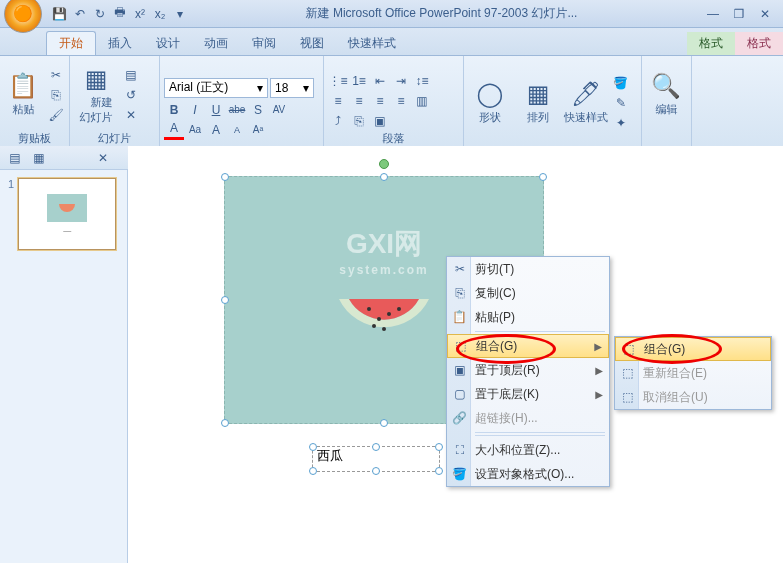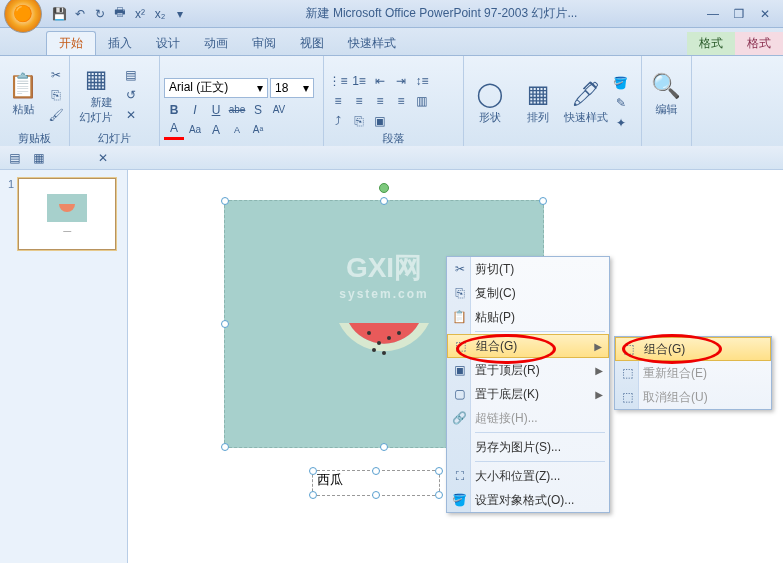--- a/index.html
+++ b/index.html
@@ -42,21 +42,21 @@
 
 
 .workspace { position: absolute; left: 0; top: 146px; right: 0; bottom: 0; display: flex; background: #dfe8f4; }
 .ws-toolbar { height: 24px; background: linear-gradient(#e6eef8,#d5e4f3); border-bottom:1px solid #b8cde6; display:flex; align-items:center; padding:0 6px; gap:6px; position:absolute; left:0; right:0; top:0; }
 .ws-toolbar span { width:18px; height:18px; display:inline-flex; align-items:center; justify-content:center; color:#3b5e8c; }
 .slide-panel { width: 128px; background:#eaf2fb; border-right:1px solid #b8cde6; margin-top:24px; padding:8px; }
 .thumb-wrap { display:flex; gap:4px; }
 .thumb-num { font-size:11px; color:#5a7aa5; }
 .thumb { width:98px; height:72px; background:#fff; border:1px solid #b8935e; box-shadow:0 0 0 1px #e6c98c; display:flex; flex-direction:column; align-items:center; justify-content:center; }
 .thumb-img { width:40px; height:28px; background:#a7d0cc; display:flex; align-items:center; justify-content:center; margin-bottom:4px; }
-.canvas-area { flex:1; margin-top:24px; background:#fff; position:relative; overflow:hidden; }
+.canvas-area { flex:1; background:#fff; position:relative; overflow:hidden; }
 .slide-img { position:absolute; left:96px; top:30px; width:320px; height:248px; background:#a7d0cc; border:1px dashed #8bb5b0; }
 .sel-handle { position:absolute; width:8px; height:8px; background:#fff; border:1px solid #5aa0d0; border-radius:50%; }
 .sel-rot { position:absolute; width:10px; height:10px; background:#7dc97d; border:1px solid #4a9a4a; border-radius:50%; left:50%; top:-18px; transform:translateX(-50%); }
 .watermelon { position:absolute; left:50%; top:50%; transform:translate(-50%,-20%); }
 .watermark { position:absolute; left:50%; top:30%; transform:translate(-50%,-50%); color:rgba(255,255,255,0.55); font-size:28px; font-weight:bold; text-align:center; }
 .watermark small { display:block; font-size:12px; letter-spacing:2px; }
 .textbox { position:absolute; left:184px; top:300px; width:128px; height:26px; border:1px dashed #999; background:#fff; display:flex; align-items:flex-start; padding:0 4px; font-size:13px; }
 
 
 .ctxmenu { position:absolute; background:linear-gradient(#f8fafd,#eef3fa); border:1px solid #9db8d9; box-shadow:2px 2px 4px rgba(0,0,0,0.25); font-size:12px; z-index:50; }
@@ -312,23 +312,20 @@
   <div class="ctx-item">
       <span class="ico">▢</span>
       <span>置于底层(K)</span>
       <span class="arrow">▶</span>
     </div>
   <div class="ctx-item disabled">
       <span class="ico">🔗</span>
       <span>超链接(H)...</span>
     </div>
   <div class="ctx-item sep"></div>
-  <div class="ctx-item">
-      <span>另存为图片(S)...</span>
-    </div>
   <div class="ctx-item sep"></div>
   <div class="ctx-item">
       <span class="ico">⛶</span>
       <span>大小和位置(Z)...</span>
     </div>
   <div class="ctx-item">
       <span class="ico">🪣</span>
       <span>设置对象格式(O)...</span>
     </div>
 </div>

